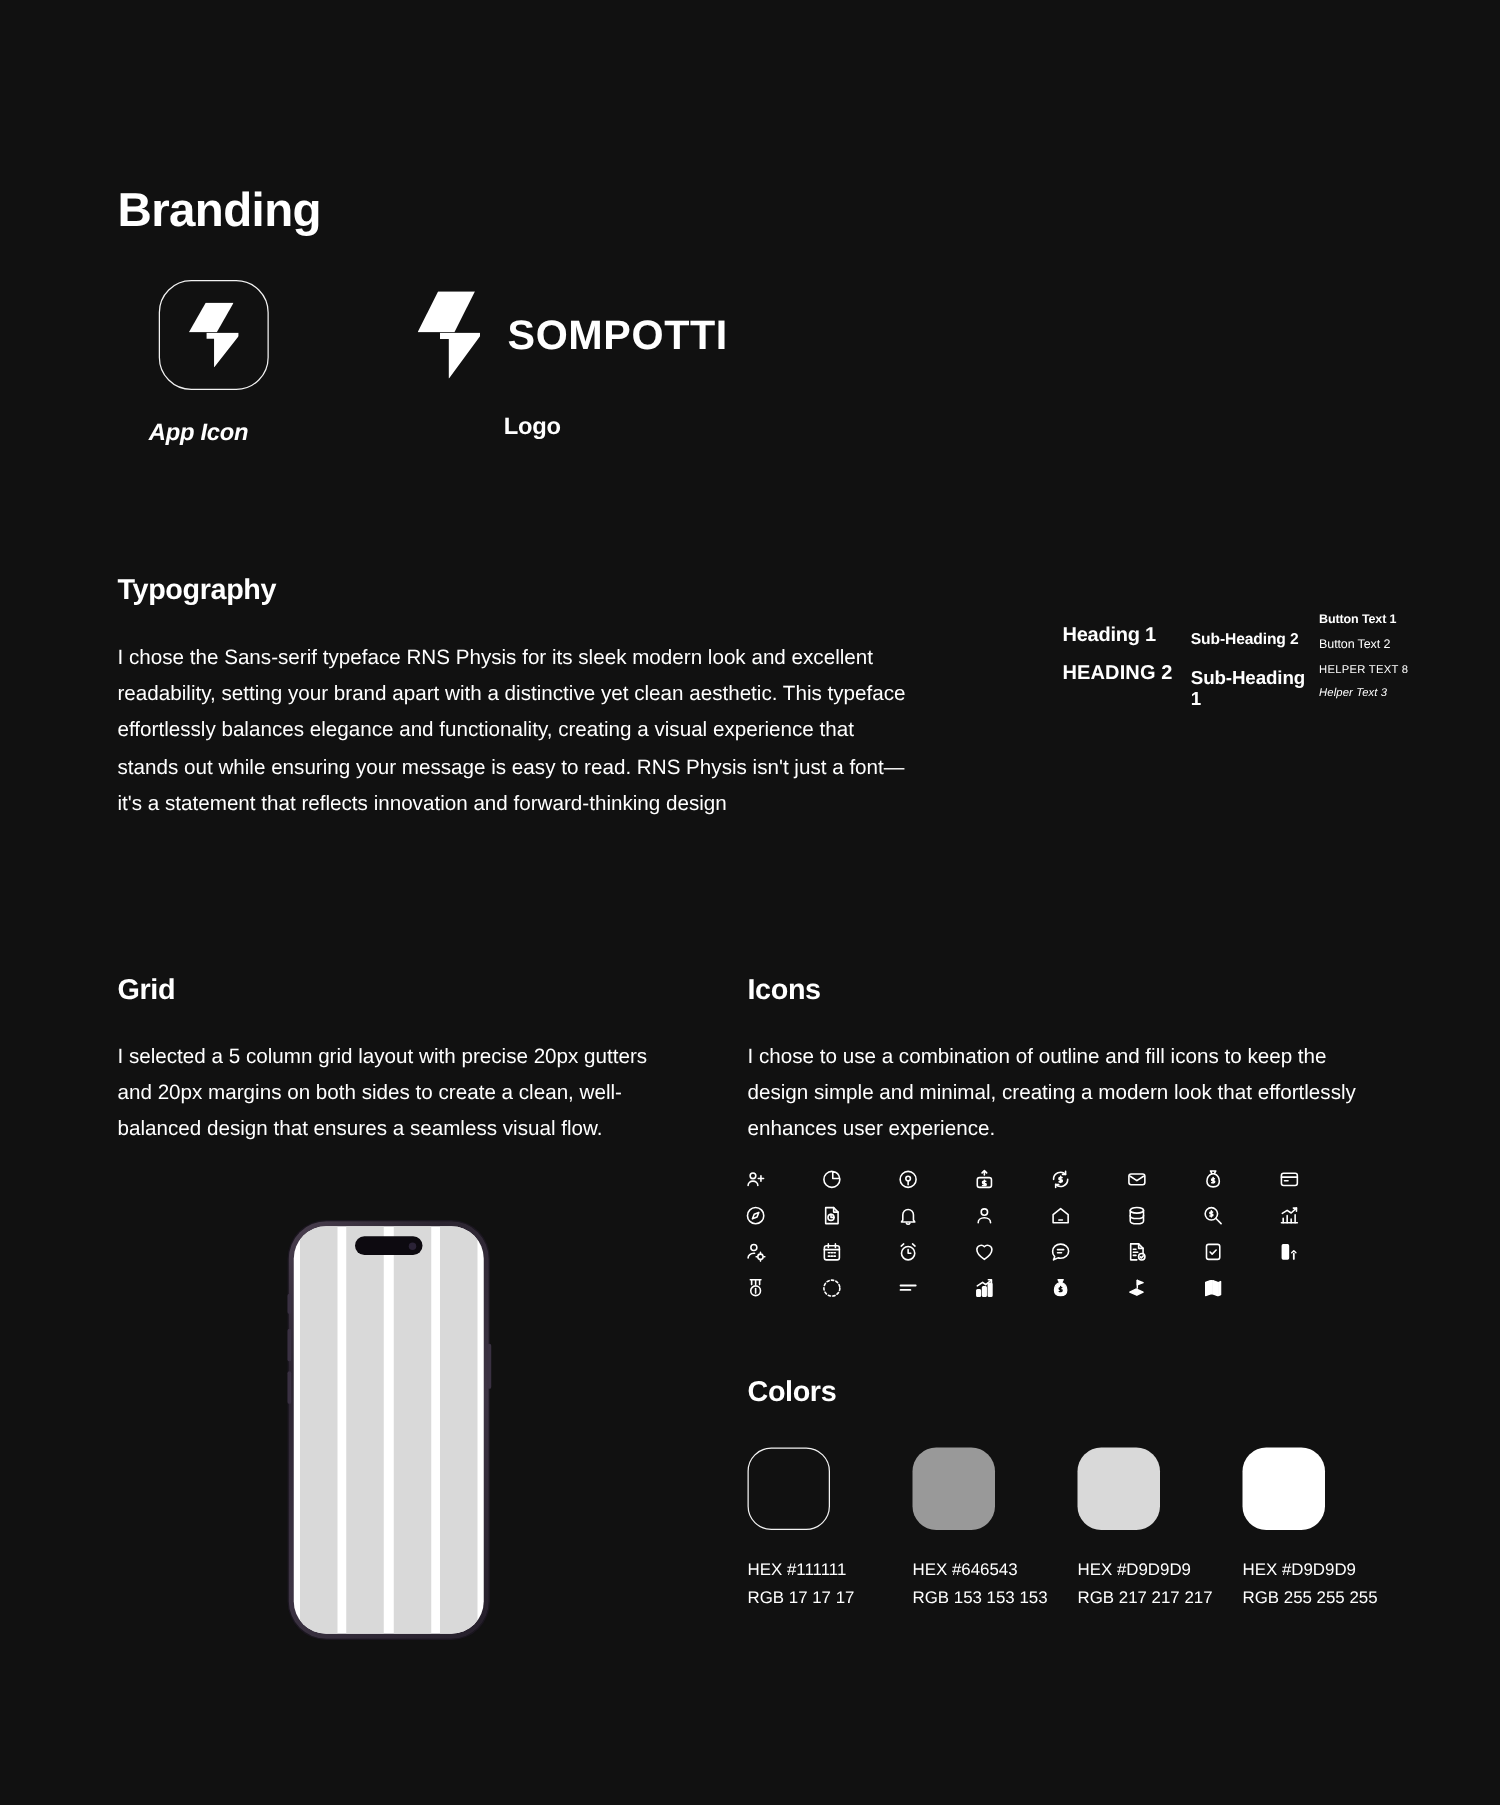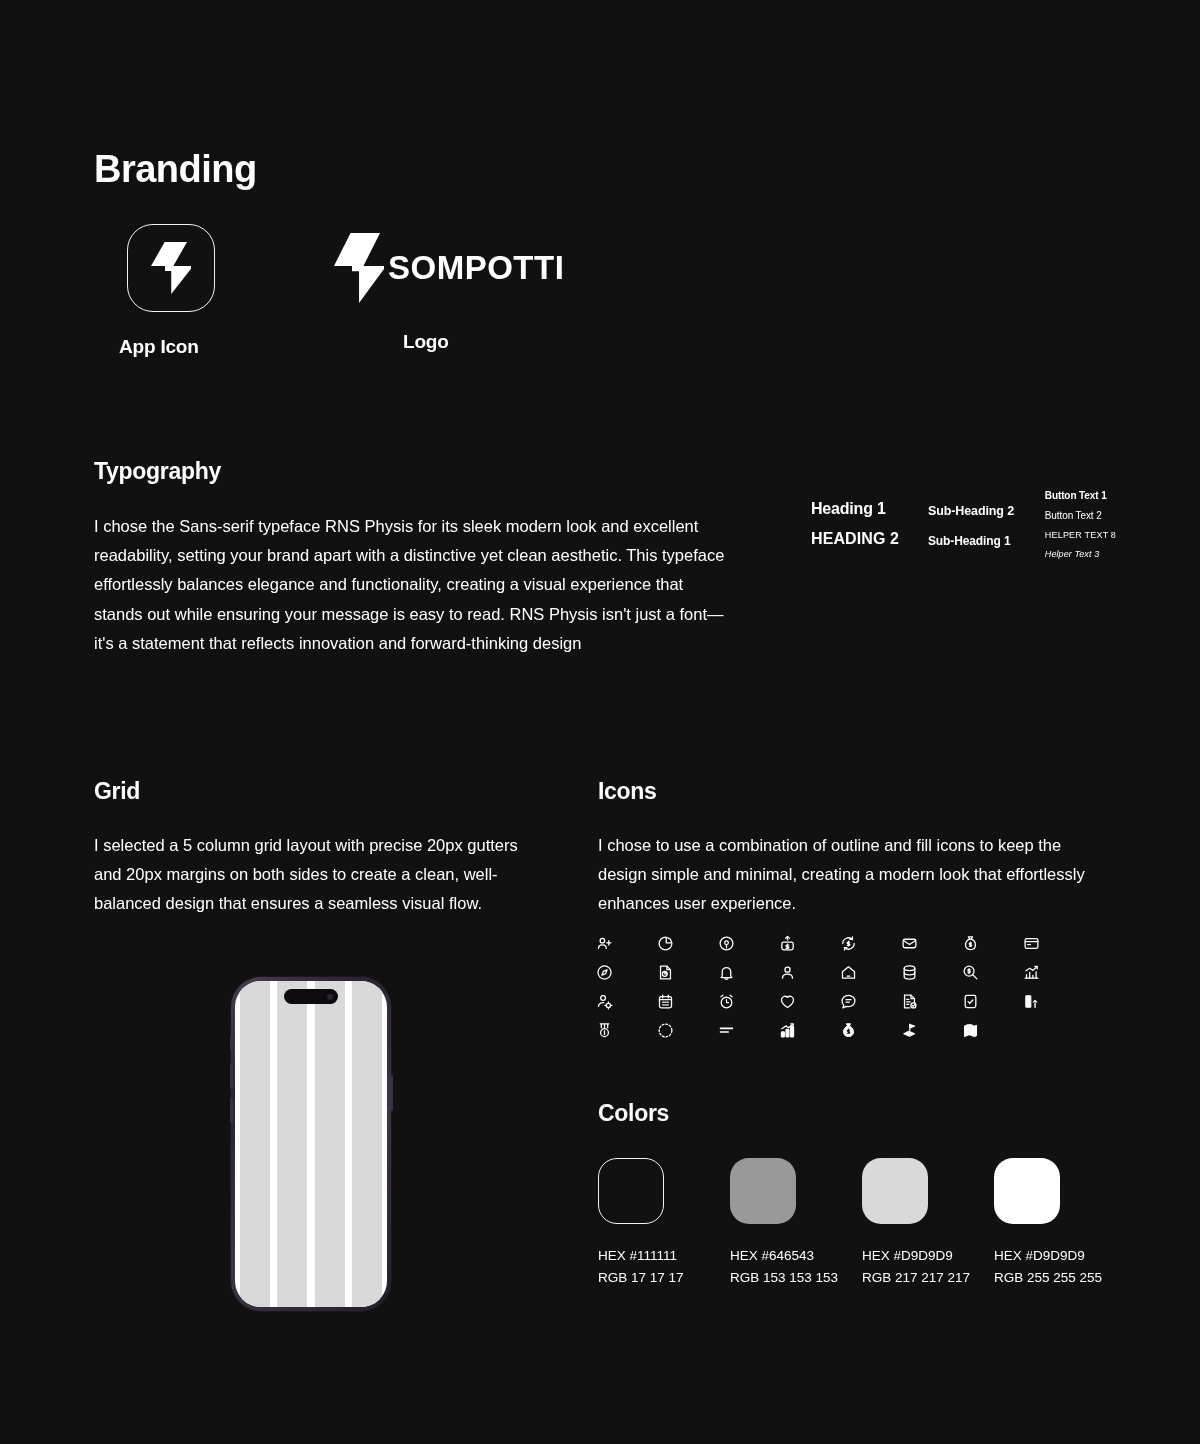--- a/index.html
+++ b/index.html
@@ -37,24 +37,24 @@
     left: 2px; top: 0px; width: 36px; height: 24px;
     clip-path: polygon(38% 0%, 100% 0%, 62% 100%, 0% 100%);
   }
   .appicon .b-bot {
     left: 16px; top: 24px; width: 26px; height: 28px;
     clip-path: polygon(0% 0%, 100% 0%, 100% 10%, 24% 100%, 24% 18%, 0% 18%);
   }
 
   .appicon-label {
     position: absolute; left: 119px; top: 336px;
-    font-size: 19px; font-weight: 700; letter-spacing: -0.2px;
-  }
-
-  .logo-lockup { position: absolute; left: 334px; top: 233px; display: flex; align-items: center; gap: 4px; }
+    font-size: 19px; font-weight: 700; letter-spacing: -0.2px; font-style: italic;
+  }
+
+  .logo-lockup { position: absolute; left: 334px; top: 233px; display: flex; align-items: center; gap: 22px; }
   .logo-mark { position: relative; width: 50px; height: 70px; }
   .logo-mark .b-top {
     position: absolute; left: 0px; top: 0px; width: 46px; height: 33px; background: #ffffff;
     clip-path: polygon(36% 0%, 100% 0%, 64% 100%, 0% 100%);
   }
   .logo-mark .b-bot {
     position: absolute; left: 18px; top: 33px; width: 32px; height: 37px; background: #ffffff;
     clip-path: polygon(0% 0%, 100% 0%, 100% 8%, 22% 100%, 22% 14%, 0% 14%);
   }
   .logo-word { font-size: 33px; font-weight: 700; letter-spacing: 0.5px; }
@@ -63,27 +63,27 @@
   
   .sec-h { font-size: 23px; font-weight: 700; letter-spacing: -0.3px; }
   .body-p { font-size: 16.5px; line-height: 1.77; font-weight: 400; color: #ffffff; }
 
   .typo-sec { position: absolute; left: 94px; top: 458px; width: 640px; }
   .typo-sec .body-p { margin-top: 27px; width: 636px; }
 
   
   .specimen { position: absolute; left: 811px; top: 500px; width: 320px; }
   .spec-row { display: flex; }
-  .spec-col-a { width: 122px; }
+  .spec-col-a { width: 122px; margin-left: 39px; }
   .spec-col-b { width: 122px; }
   .spec-col-c { width: 90px; }
   .sp-h1 { font-size: 16px; font-weight: 700; letter-spacing: -0.2px; }
   .sp-h2 { font-size: 16px; font-weight: 700; letter-spacing: 0.1px; margin-top: 12px; }
   .sp-sub { font-size: 12.5px; font-weight: 700; letter-spacing: -0.1px; }
-  .sp-sub2 { font-size: 12px; font-weight: 700; letter-spacing: -0.1px; margin-top: 16px; }
+  .sp-sub2 { font-size: 15px; font-weight: 700; letter-spacing: -0.1px; margin-top: 16px; }
   .sp-btn1 { font-size: 10px; font-weight: 700; letter-spacing: -0.1px; }
   .sp-btn2 { font-size: 10px; font-weight: 500; letter-spacing: -0.1px; margin-top: 9px; }
   .sp-help1 { font-size: 9px; font-weight: 500; letter-spacing: 0.2px; margin-top: 9px; }
   .sp-help2 { font-size: 9px; font-weight: 400; font-style: italic; letter-spacing: 0.1px; margin-top: 9px; }
   .sp-alpha { font-size: 9.5px; font-weight: 500; line-height: 1.45; letter-spacing: 0.1px; }
   .sp-num { font-size: 10.5px; font-weight: 500; letter-spacing: 0.2px; }
   .spec-bottom { position: absolute; left: 811px; top: 595px; display: flex; }
 
   
   .grid-sec { position: absolute; left: 94px; top: 778px; width: 470px; }

